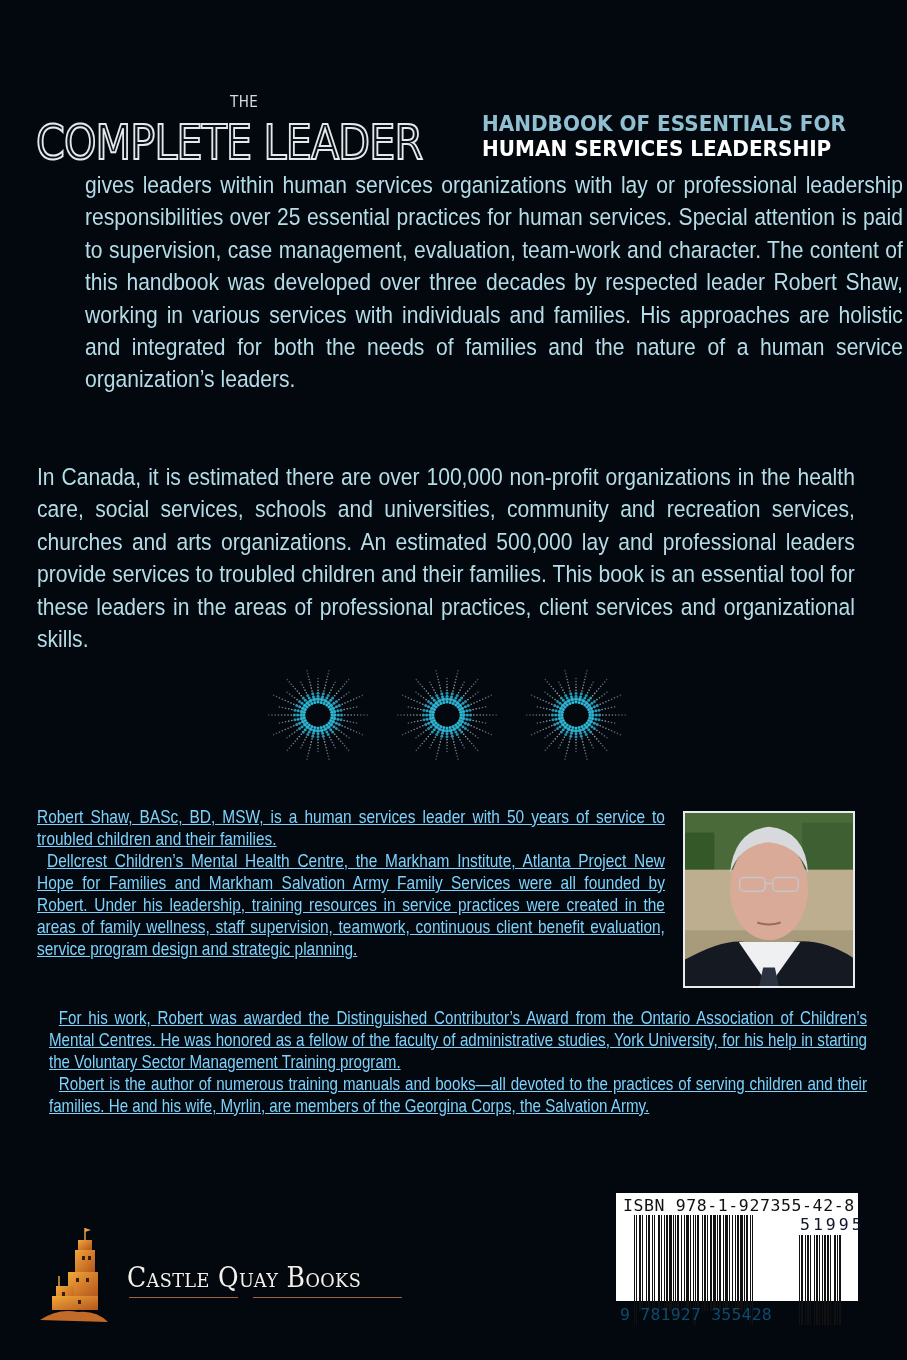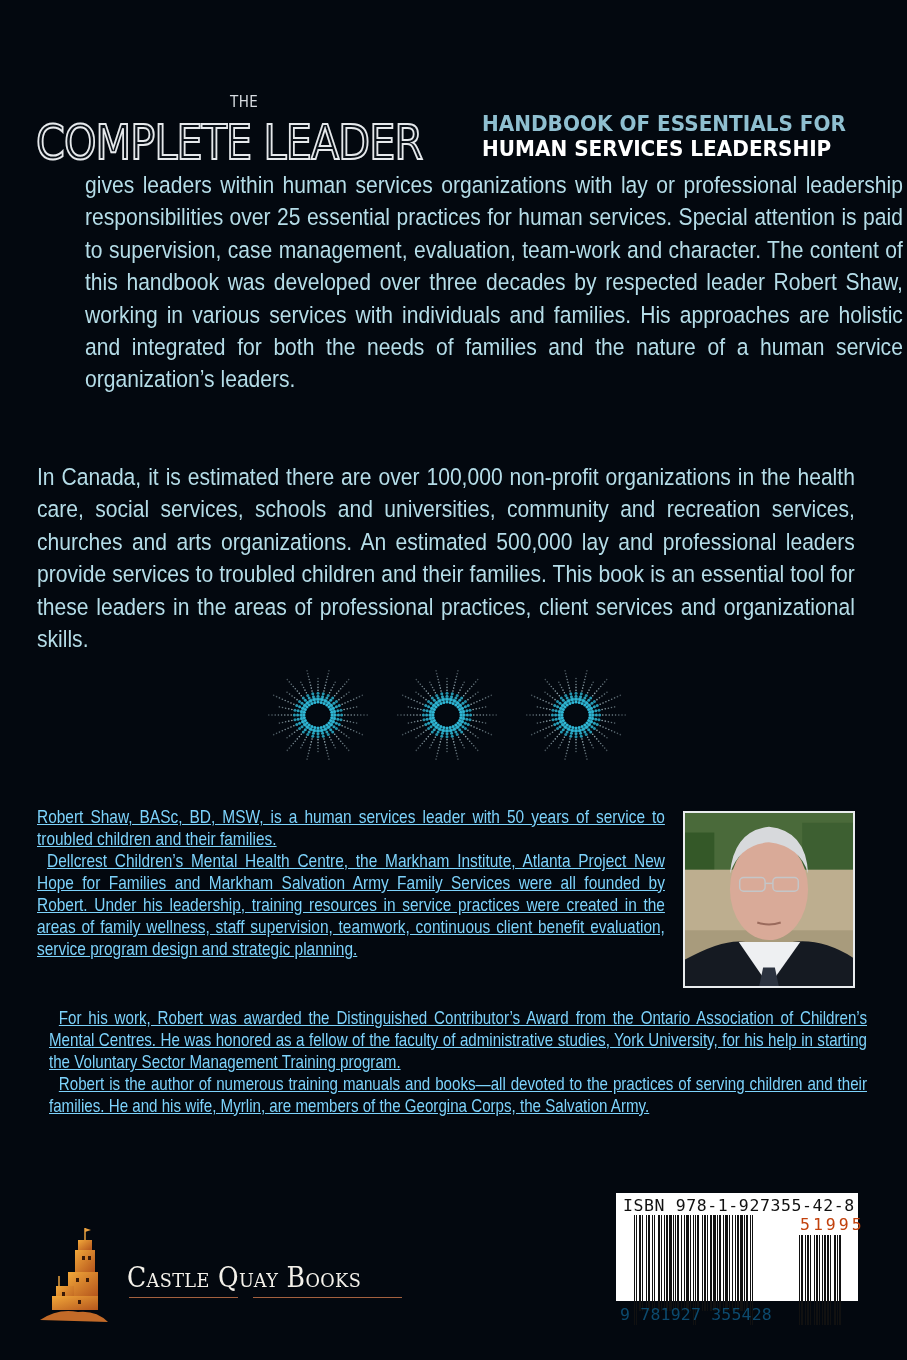--- a/index.html
+++ b/index.html
@@ -83,21 +83,21 @@
     position: absolute; left: 616px; top: 1193px; width: 242px; height: 108px;
     background: #ffffff;
   }
   .isbn-text {
     position: absolute; left: 7px; top: 3px;
     font-family: "DejaVu Sans Mono", monospace; font-size: 16.5px; color: #111;
     letter-spacing: 0.6px; white-space: nowrap;
   }
   .price-text {
     position: absolute; left: 184px; top: 22px;
-    font-family: "DejaVu Sans Mono", monospace; font-size: 16.5px; color: #c2410c;
+    font-family: "DejaVu Sans Mono", monospace; font-size: 16.5px; color: #0f172a;
     letter-spacing: 3px;
   }
   .ean-text {
     position: absolute; left: 4px; top: 112px;
     font-family: "DejaVu Sans Mono", monospace; font-size: 16.5px; color: #0c4a6e;
     white-space: nowrap; letter-spacing: 0.2px;
   }
   .bars-main { position: absolute; left: 18px; top: 22px; width: 145px; height: 110px; }
   .bars-addon { position: absolute; left: 183px; top: 42px; width: 53px; height: 90px; }
   .bars-main svg, .bars-addon svg { width: 100%; height: 100%; display: block; }

